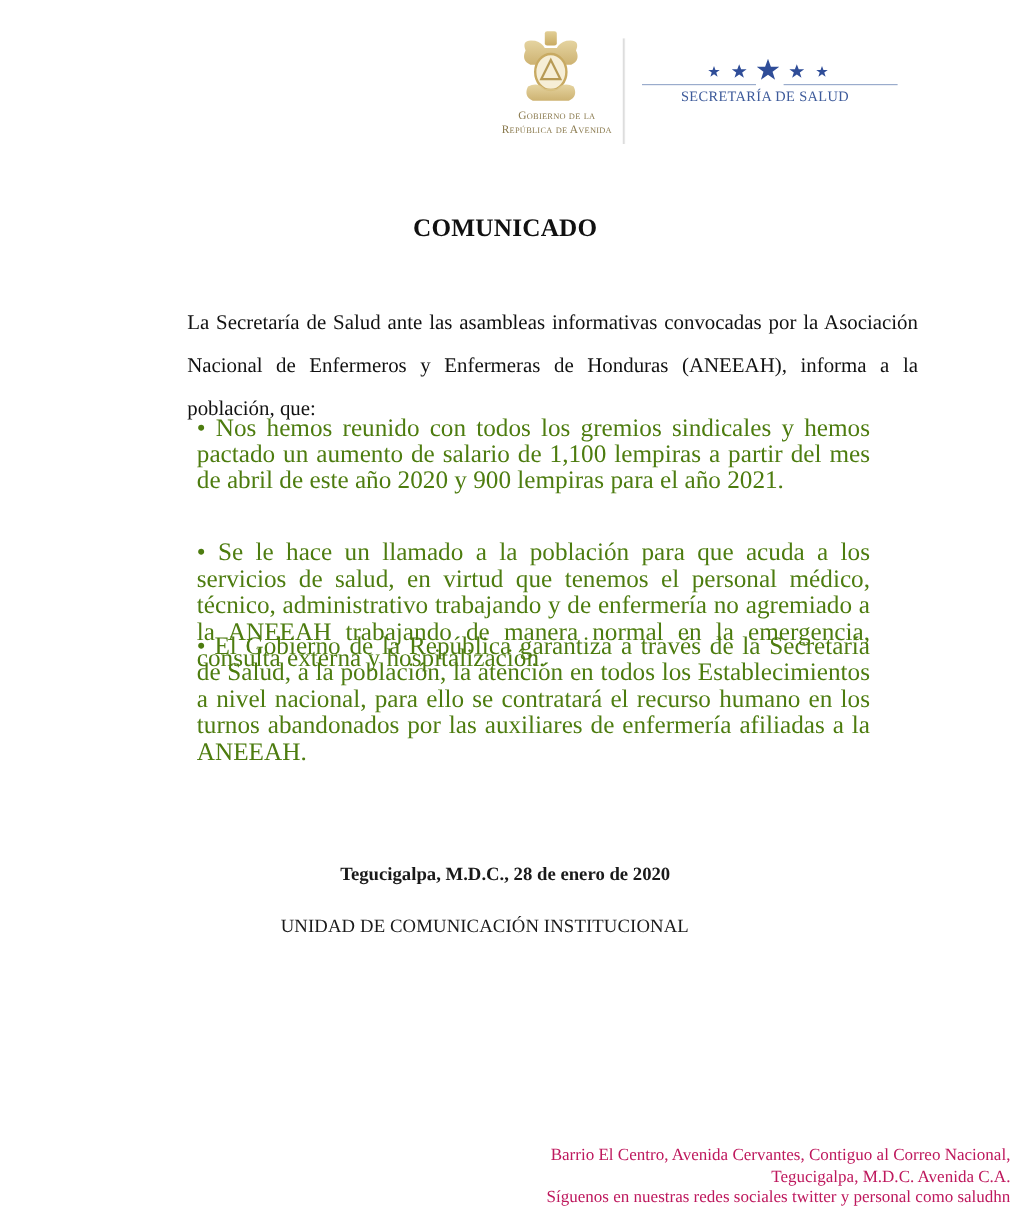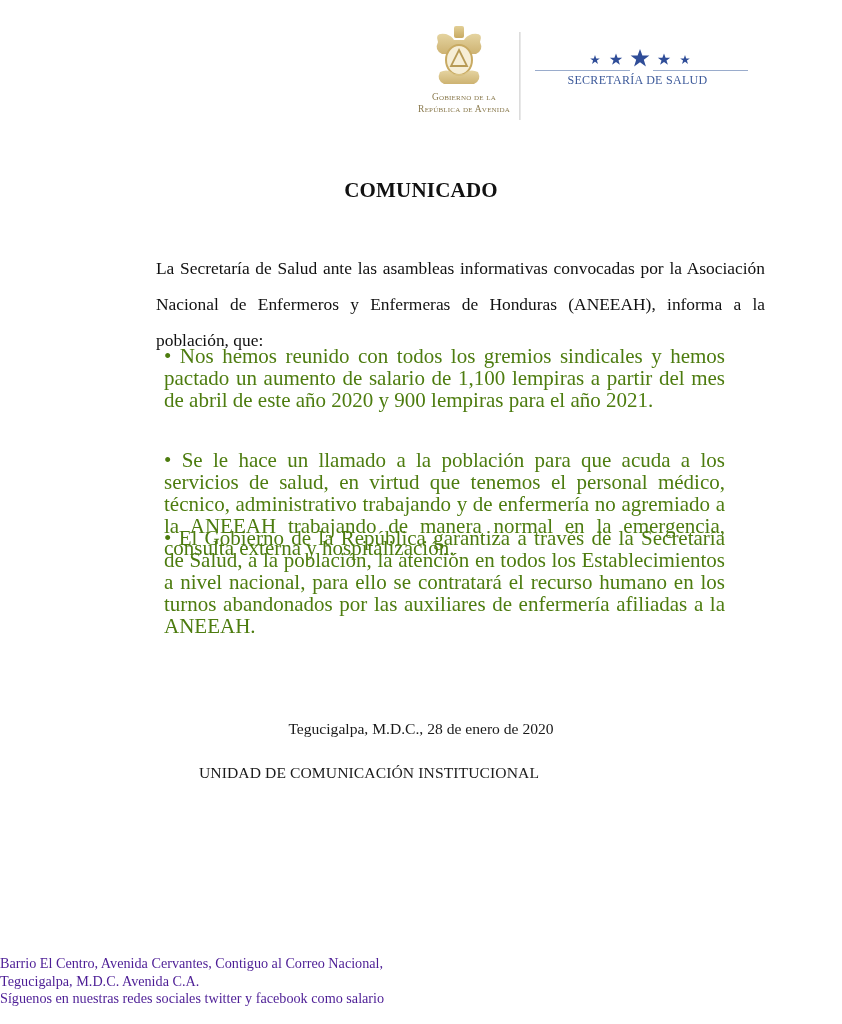--- a/index.html
+++ b/index.html
@@ -149,42 +149,44 @@
 
     
     .place-date {
       position: absolute;
       top: 720px;
       left: 0;
       width: 842px;
       text-align: center;
       font-size: 15.6px;
       color: #1a1a1a;
+      font-weight: bold;
     }
     .unit {
       position: absolute;
       top: 764px;
       left: 0;
       width: 738px;
       text-align: center;
       font-size: 15.6px;
       color: #1a1a1a;
       letter-spacing: 0.1px;
+      padding-left: 35px;
     }
 
     
     .footer {
       position: absolute;
       top: 955px;
       left: 0;
       width: 842px;
-      text-align: left;
+      text-align: right;
       font-size: 14.2px;
       line-height: 17.5px;
-      color: #4c1d95;
+      color: #be185d;
     }
     .footer div { display: block; }
   </style>
 </head>
 <body>
 
 <div class="page">
 
   <div class="header">
     <div class="gov-logo">
@@ -239,16 +241,16 @@
     <div class="bullet b2">• Se le hace un llamado a la población para que acuda a los servicios de salud, en virtud que tenemos el personal médico, técnico, administrativo trabajando y de enfermería no agremiado a la ANEEAH trabajando de manera normal en la emergencia, consulta externa y hospitalización.</div>
     <div class="bullet b3">• El Gobierno de la República garantiza a través de la Secretaría de Salud, a la población, la atención en todos los Establecimientos a nivel nacional, para ello se contratará el recurso humano en los turnos abandonados por las auxiliares de enfermería afiliadas a la ANEEAH.</div>
   </div>
 
   <div class="place-date">Tegucigalpa, M.D.C., 28 de enero de 2020</div>
   <div class="unit">UNIDAD DE COMUNICACIÓN INSTITUCIONAL</div>
 
   <div class="footer">
     <div>Barrio El Centro, Avenida Cervantes, Contiguo al Correo Nacional,</div>
     <div>Tegucigalpa, M.D.C. Avenida C.A.</div>
-    <div>Síguenos en nuestras redes sociales twitter y facebook como salario</div>
+    <div>Síguenos en nuestras redes sociales twitter y personal como saludhn</div>
   </div>
 
 </div>
 
 </body></html>

